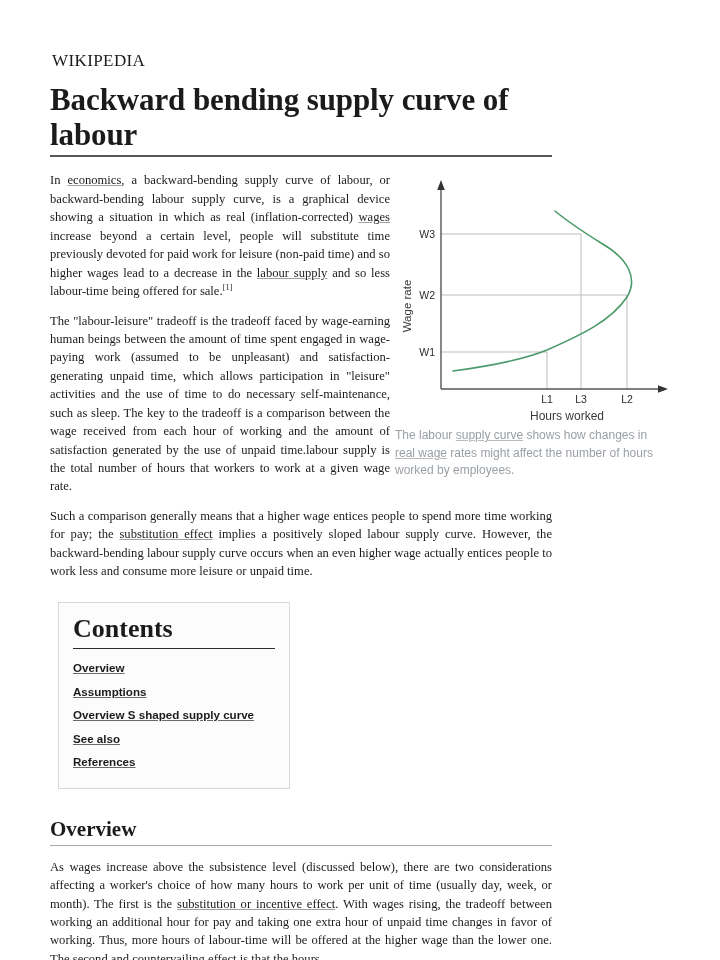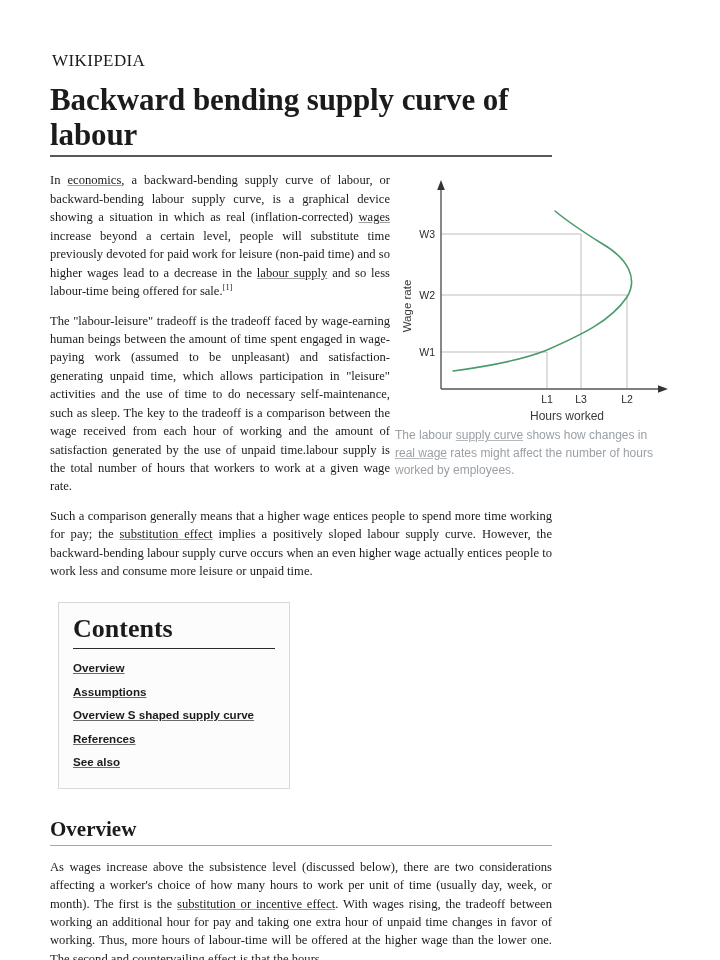--- a/index.html
+++ b/index.html
@@ -207,22 +207,22 @@
   </div>
 
   <p class="body"><span>Such a comparison generally means that a higher wage entices people to spend more time working for pay; the </span><a class="link" href="#">substitution effect</a><span> implies a positively sloped labour supply curve. However, the backward-bending labour supply curve occurs when an even higher wage actually entices people to work less and consume more leisure or unpaid time.</span></p>
 
   <div class="toc">
     <div class="toc-title">Contents</div>
     <div class="toc-rule"></div>
     <div class="toc-item"><span>Overview</span></div>
     <div class="toc-item"><span>Assumptions</span></div>
     <div class="toc-item"><span>Overview S shaped supply curve</span></div>
+    <div class="toc-item"><span>See also</span></div>
     <div class="toc-item"><span>References</span></div>
-    <div class="toc-item"><span>See also</span></div>
   </div>
 
   <div class="section-h">
     <h2>Overview</h2>
     <div class="section-rule"></div>
     <p class="body"><span>As wages increase above the subsistence level (discussed below), there are two considerations affecting a worker's choice of how many hours to work per unit of time (usually day, week, or month). The first is the </span><a class="link" href="#">substitution or incentive effect</a><span>. With wages rising, the tradeoff between working an additional hour for pay and taking one extra hour of unpaid time changes in favor of working. Thus, more hours of labour-time will be offered at the higher wage than the lower one. The second and countervailing effect is that the hours</span></p>
   </div>
 
 </div>
 

